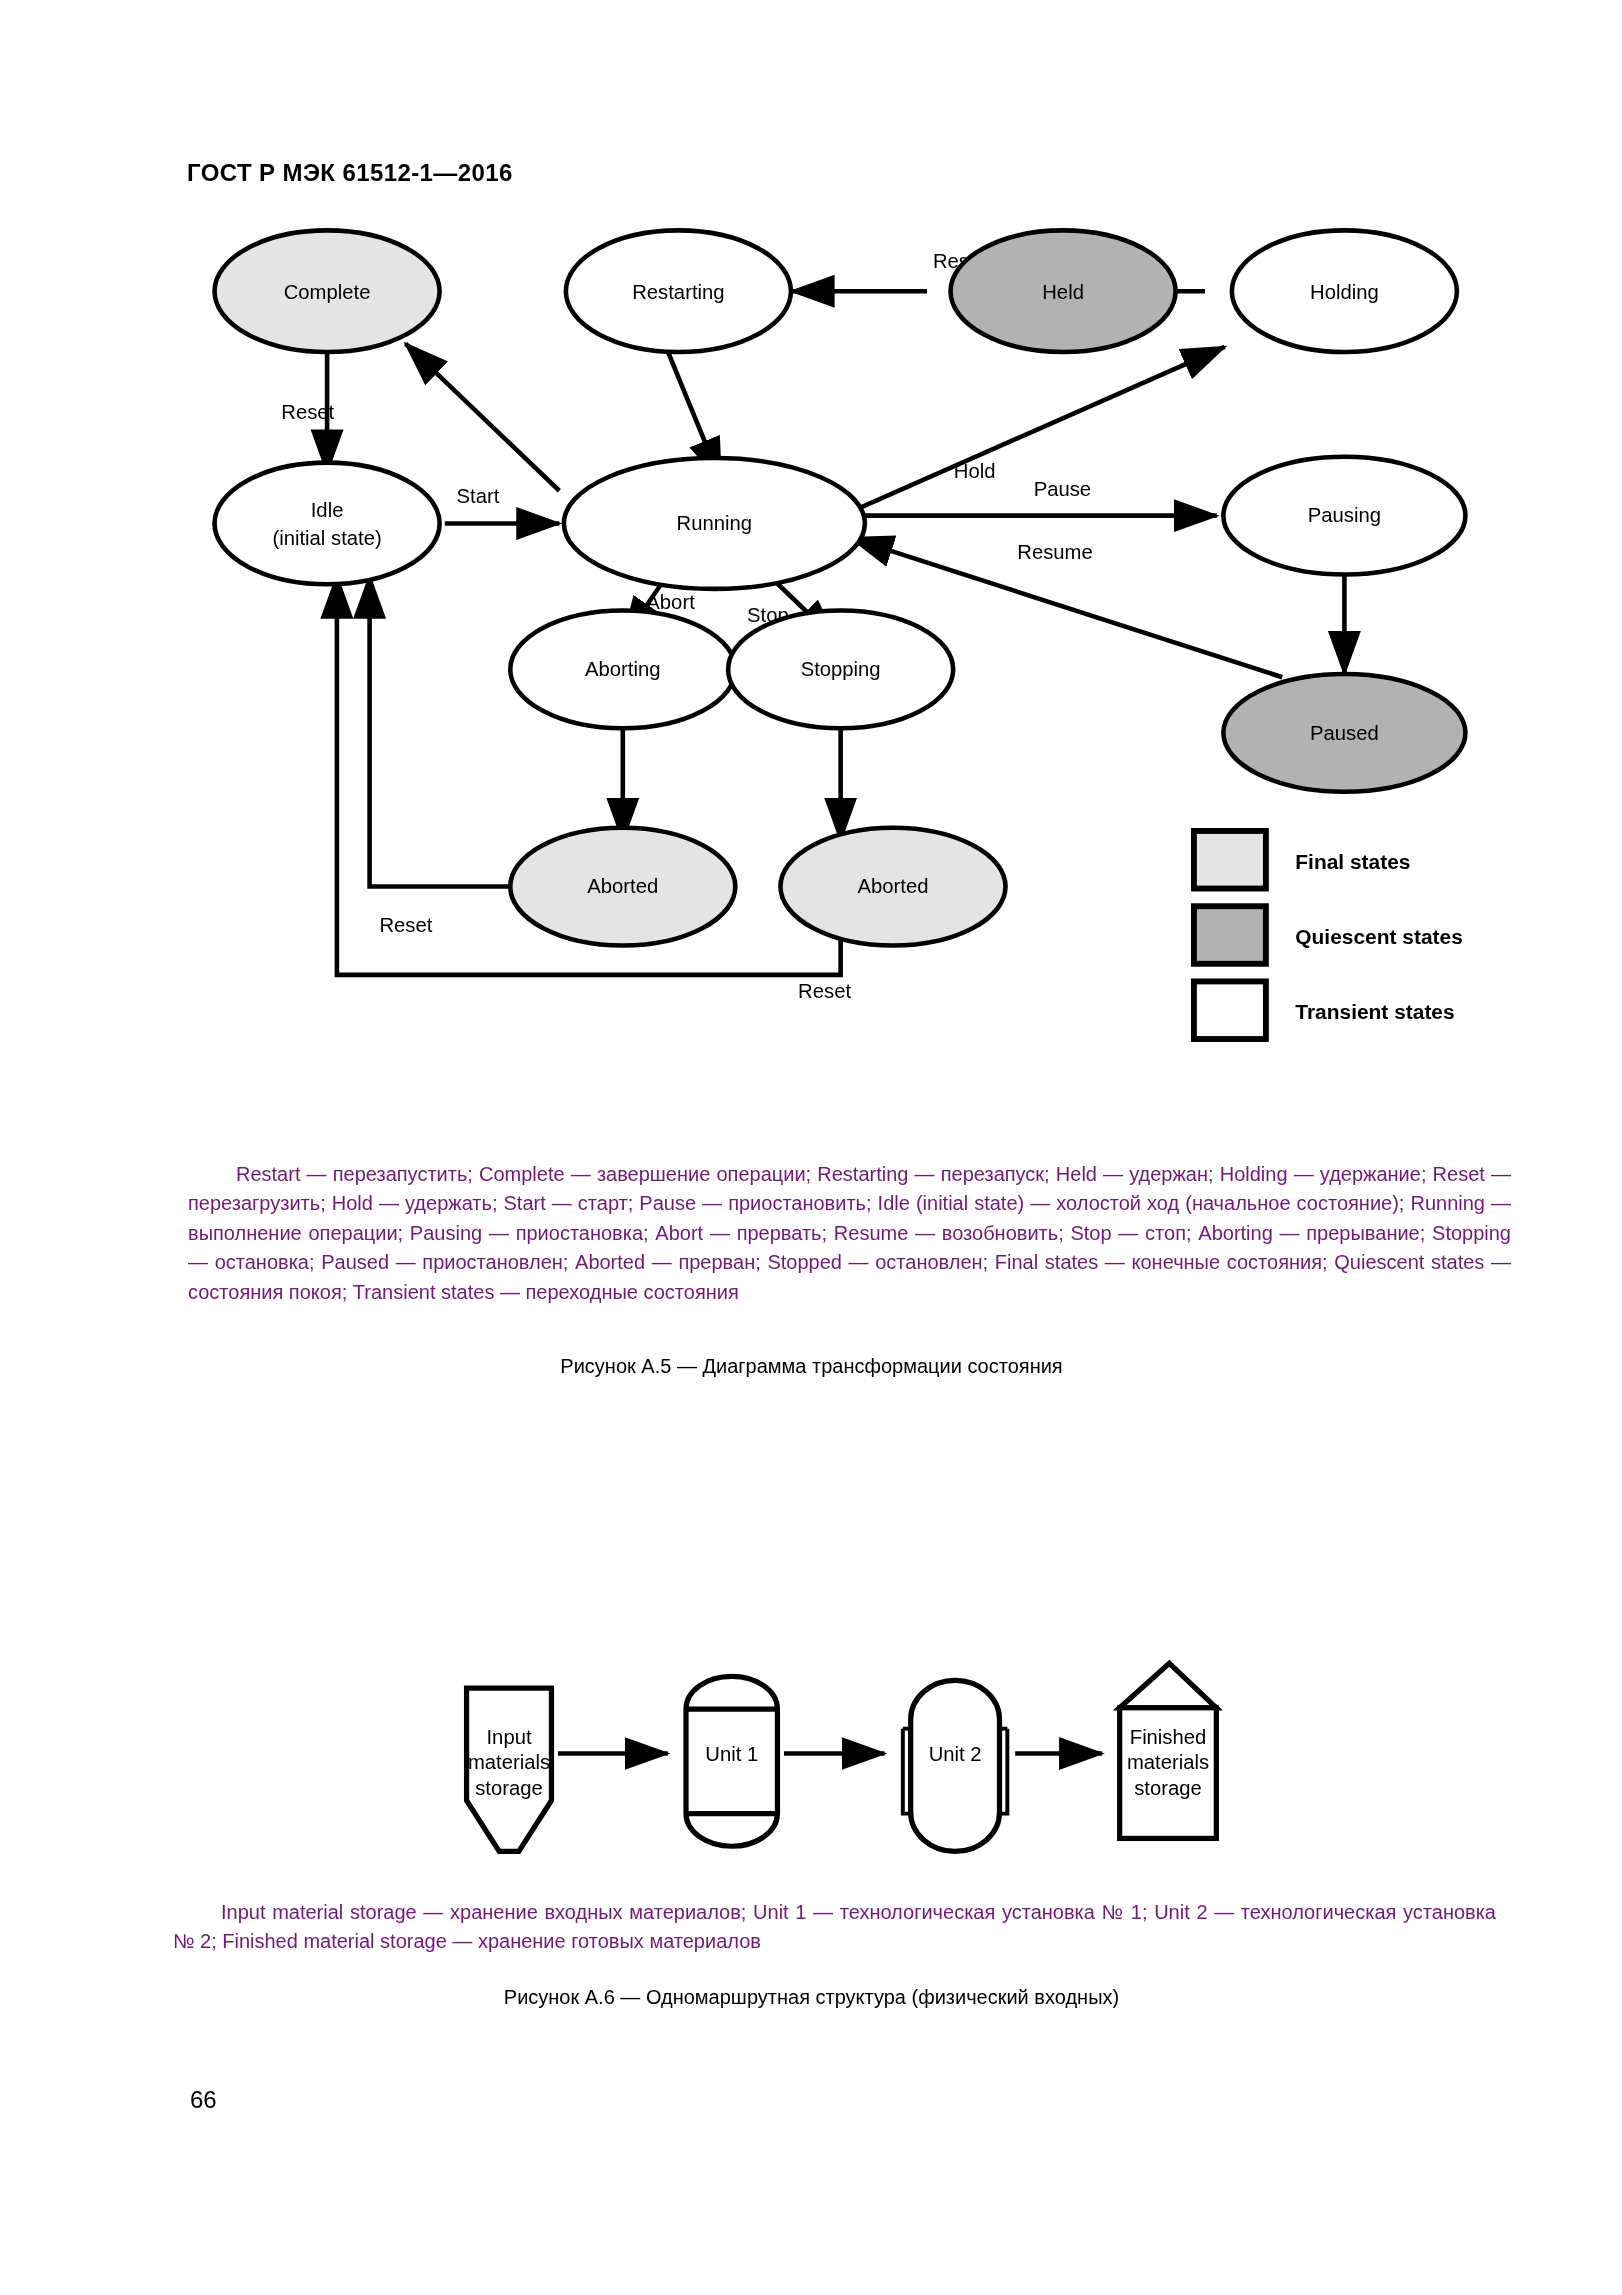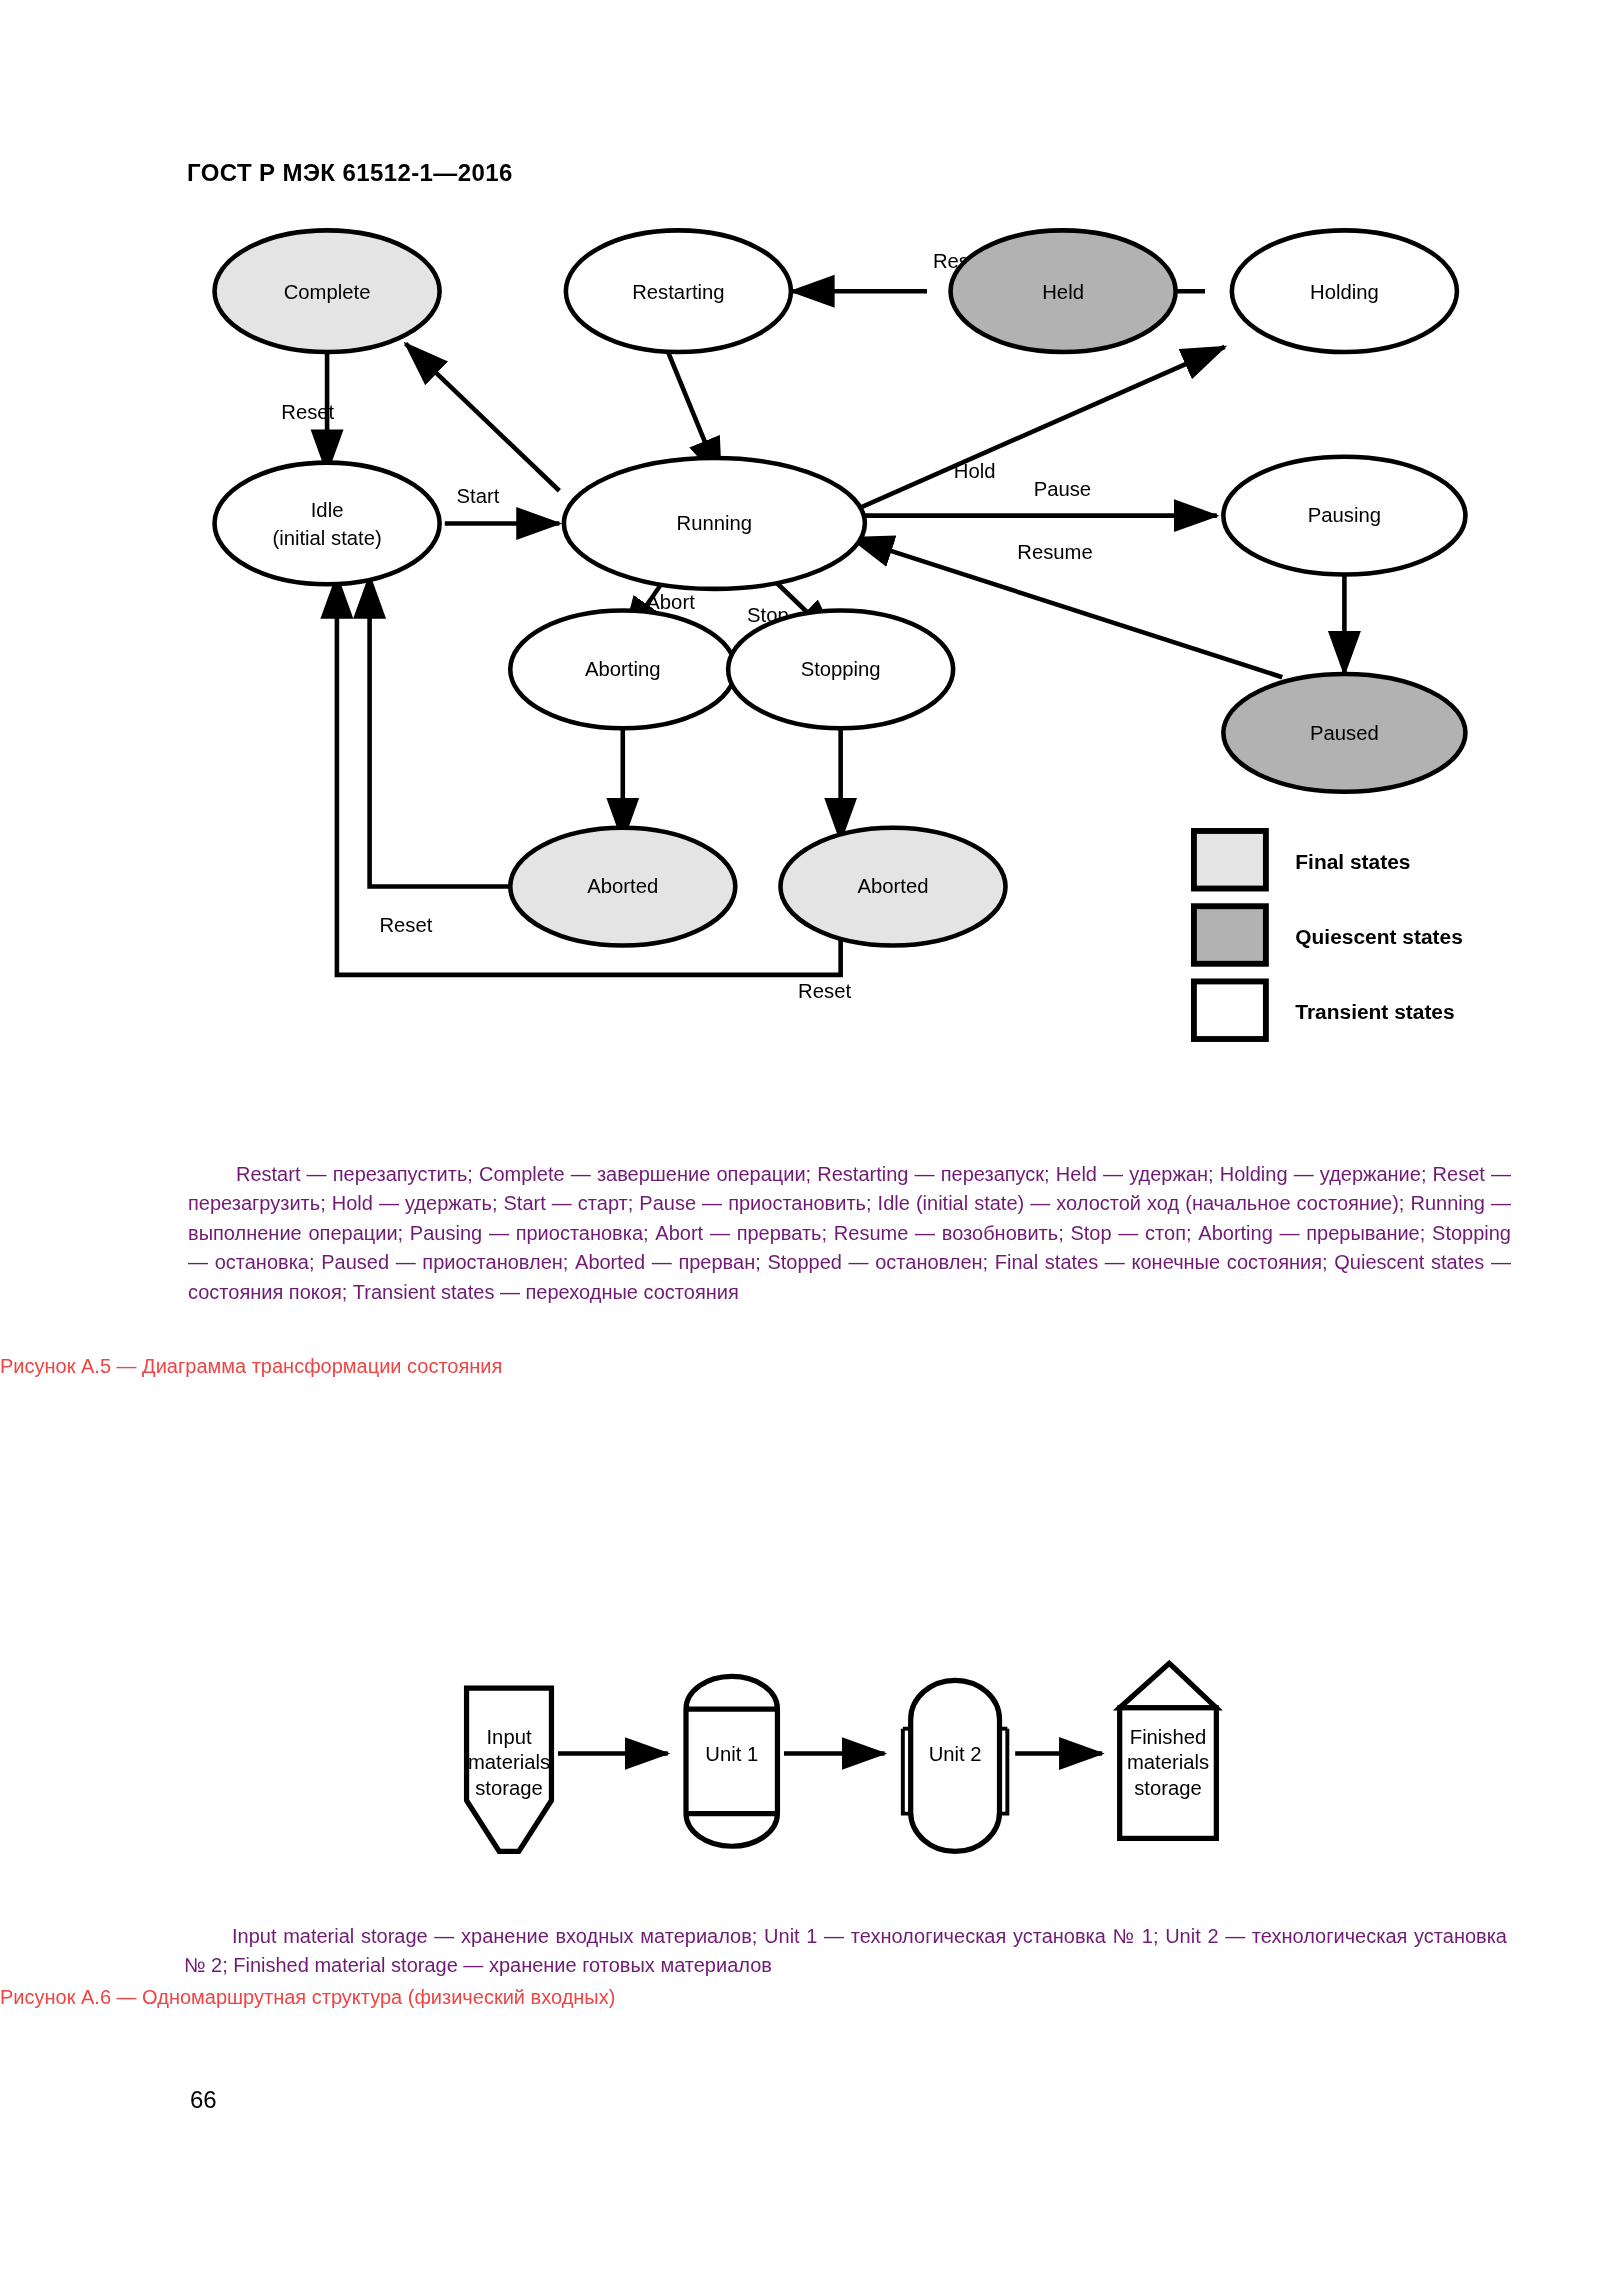--- a/index.html
+++ b/index.html
@@ -55,33 +55,32 @@
   }
   .note p { margin: 0; }
   .note .indent { text-indent: 48px; }
 
   .note-a5 {
     left: 188px;
     top: 1160px;
     width: 1323px;
   }
   .note-a6 {
-    left: 184px;
+    left: 173px;
     top: 1898px;
     width: 1323px;
-    margin-top: 24px;
   }
 
   
   .caption {
     position: absolute;
     width: 1623px;
-    text-align: left;
+    text-align: center;
     font-size: 20px;
-    color: #ef4444;
+    color: #000000;
   }
   .cap-a5 { left: 0; top: 1355px; }
   .cap-a6 { left: 0; top: 1986px; }
 
   
   .fig-a6 {
     position: absolute;
     left: 445px;
     top: 1649px;
     width: 772px;

